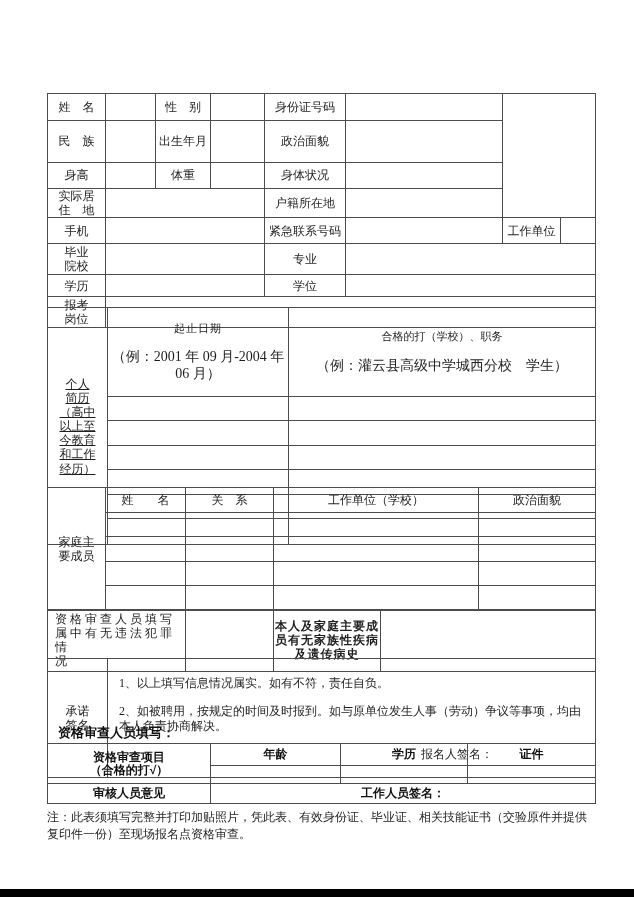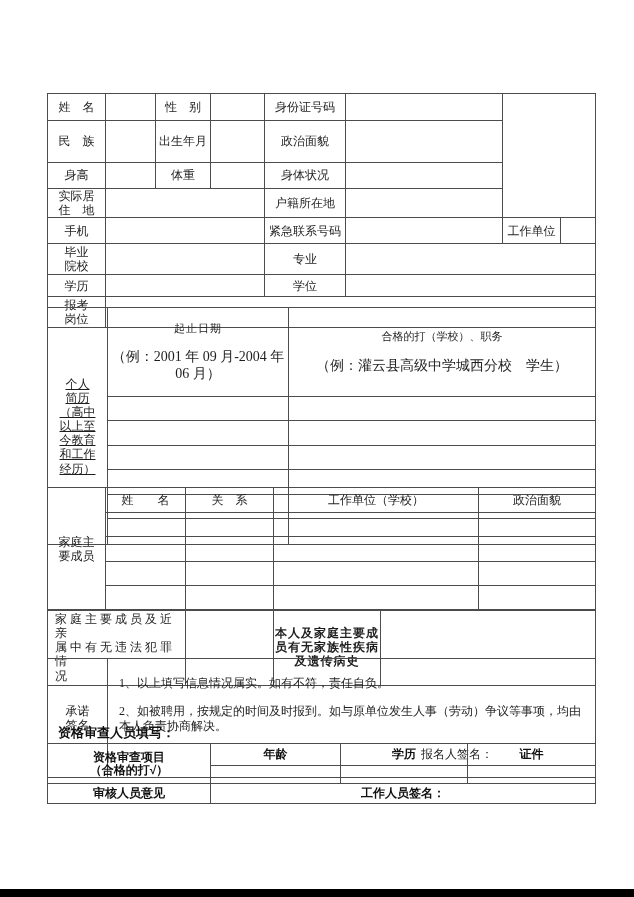--- a/index.html
+++ b/index.html
@@ -210,21 +210,21 @@
 
   <table class="tbl secD">
     <colgroup>
       <col style="width:138px">
         <col style="width:88px">
         <col style="width:107px">
         <col style="width:215px">
     </colgroup>
     <tbody>
         <tr style="height:49px">
-      <td class="crime-cell">家庭主要成员及近亲
+      <td class="crime-cell">资格审查人员填写
 属中有无违法犯罪情
 况</td>
       <td></td>
       <td class="disease-cell">本人及家庭主要成
 员有无家族性疾病
 及遗传病史</td>
       <td></td>
     </tr>
   </tbody>
     </table>
@@ -269,15 +269,16 @@
       <td></td>
       <td></td>
     </tr>
     <tr style="height:20px">
       <td>审核人员意见</td>
       <td colspan="3">工作人员签名：</td>
     </tr>
   </tbody>
     </table>
 
+  <div class="note">注：此表须填写完整并打印加贴照片，凭此表、有效身份证、毕业证、相关技能证书（交验原件并提供复印件一份）至现场报名点资格审查。</div>
 
   <div class="black-bar"></div>
 </div>
 
 </body></html>

